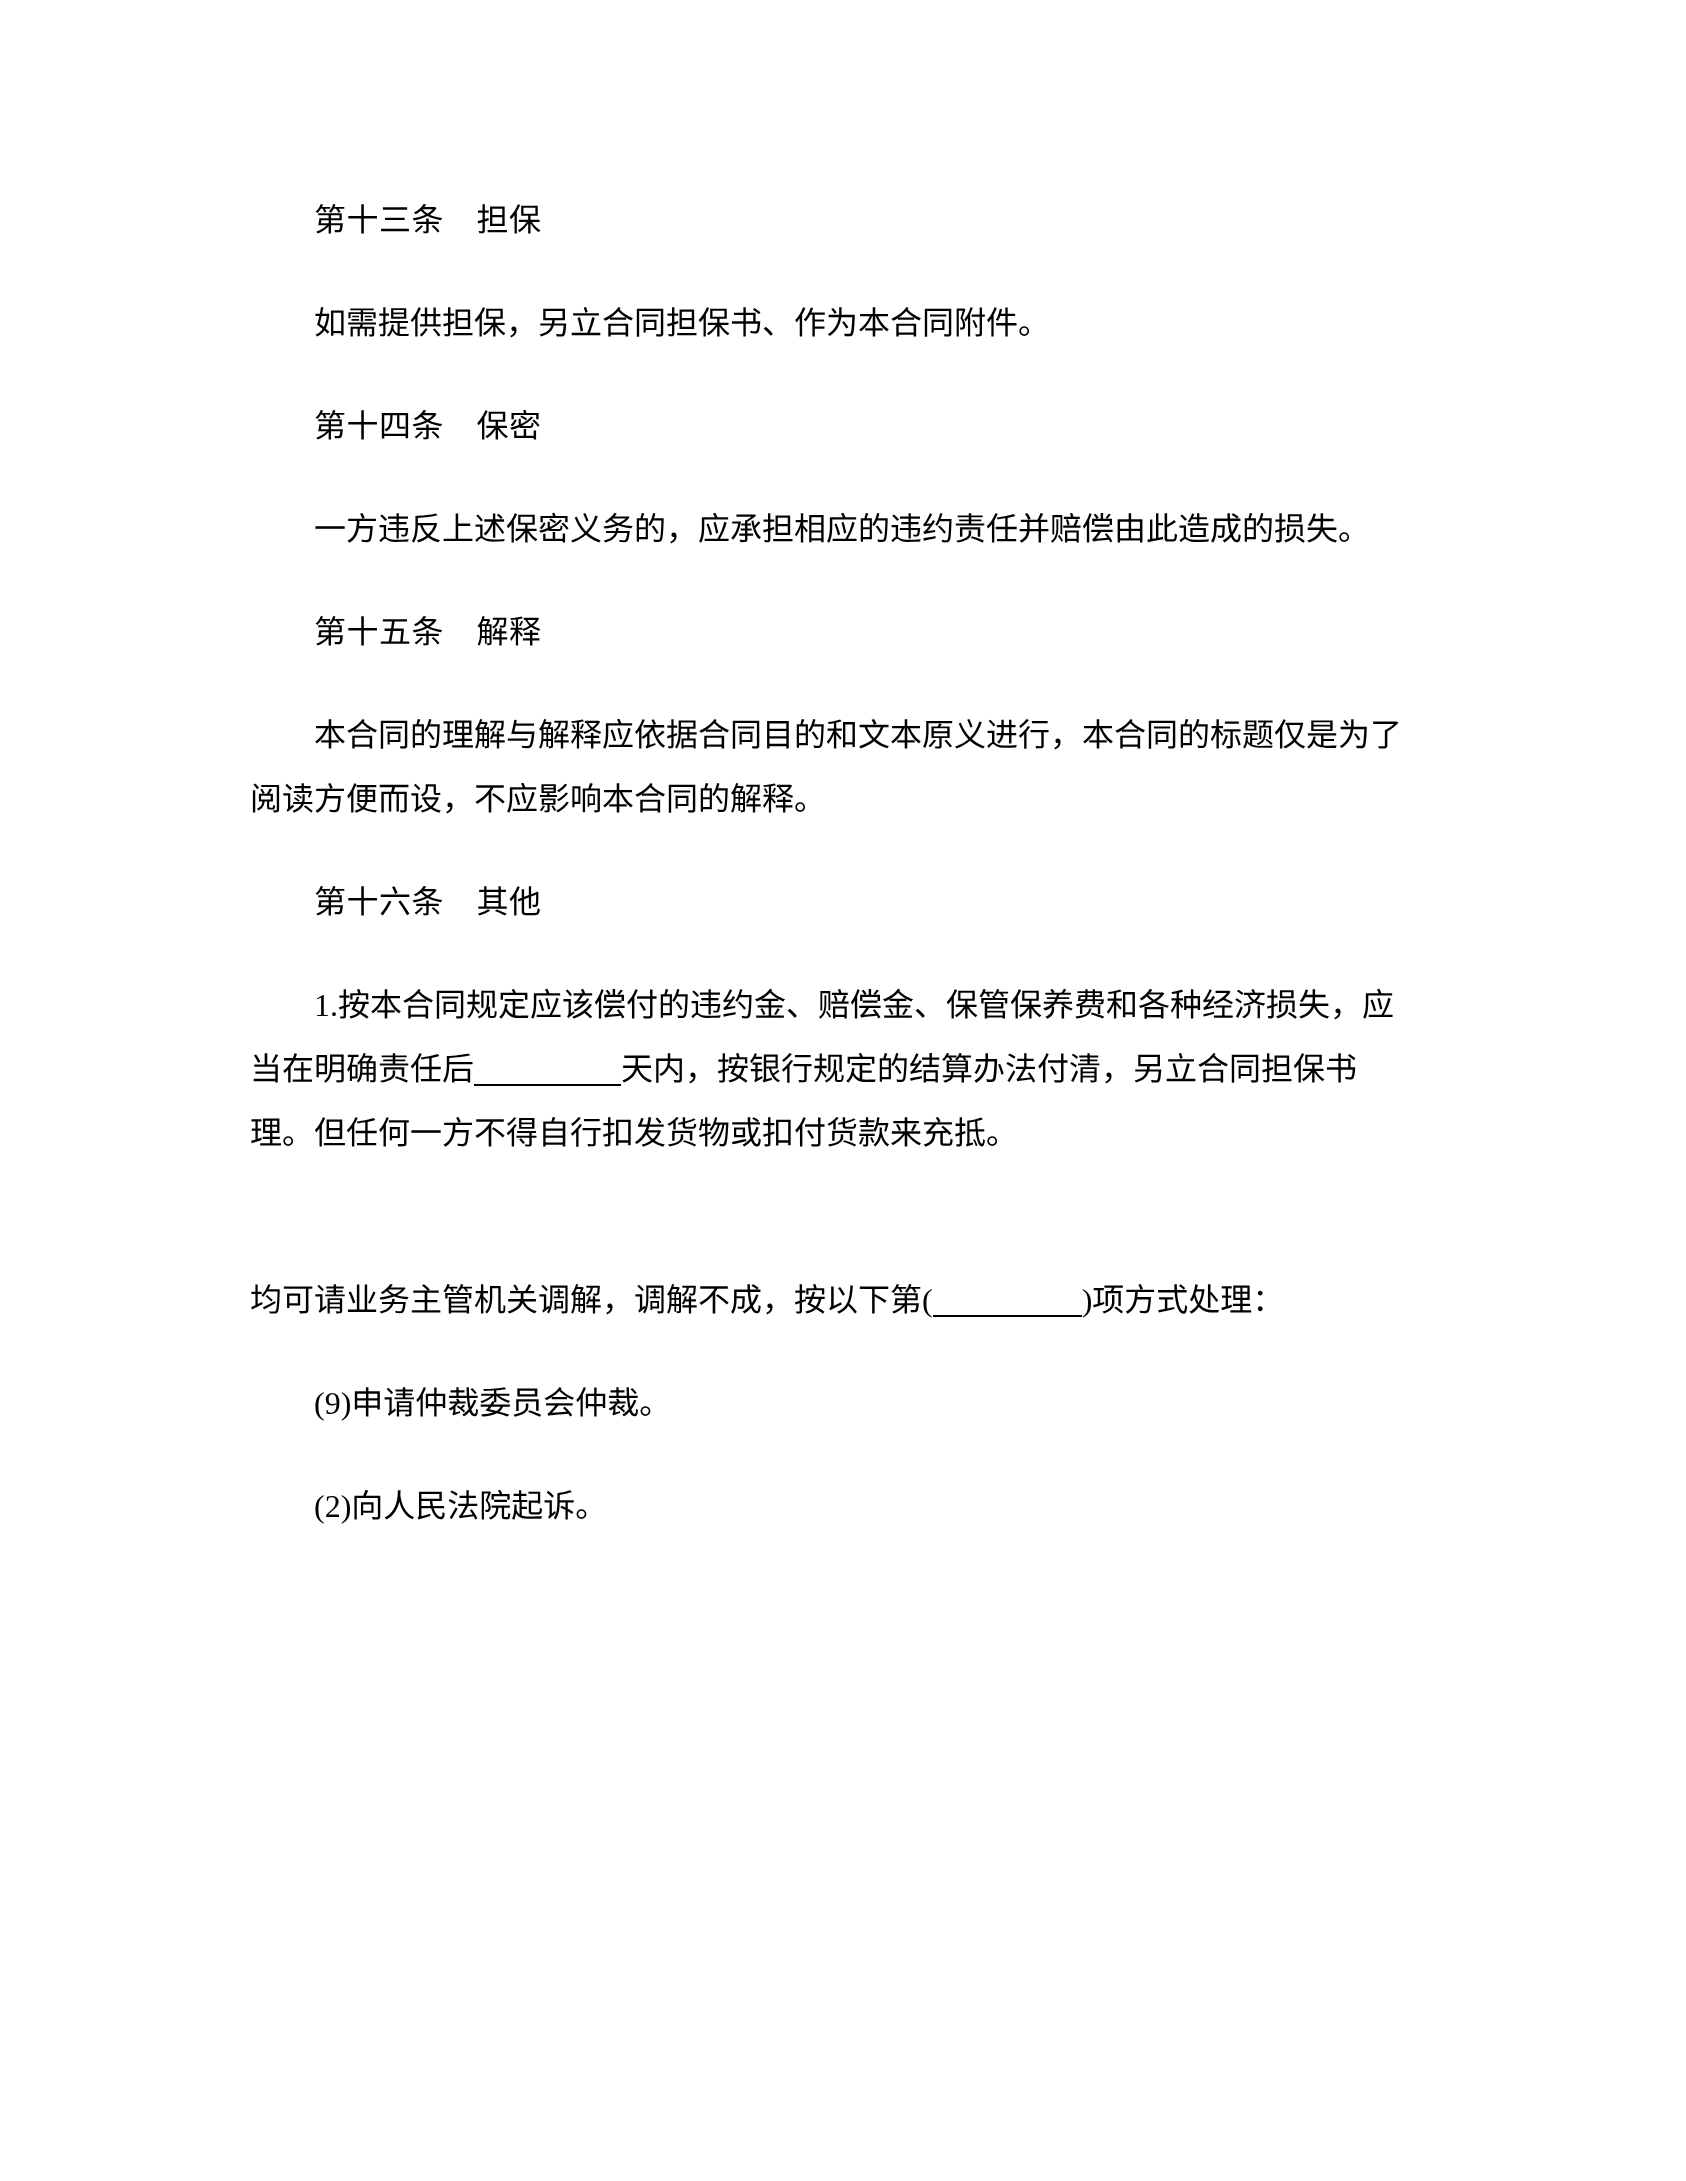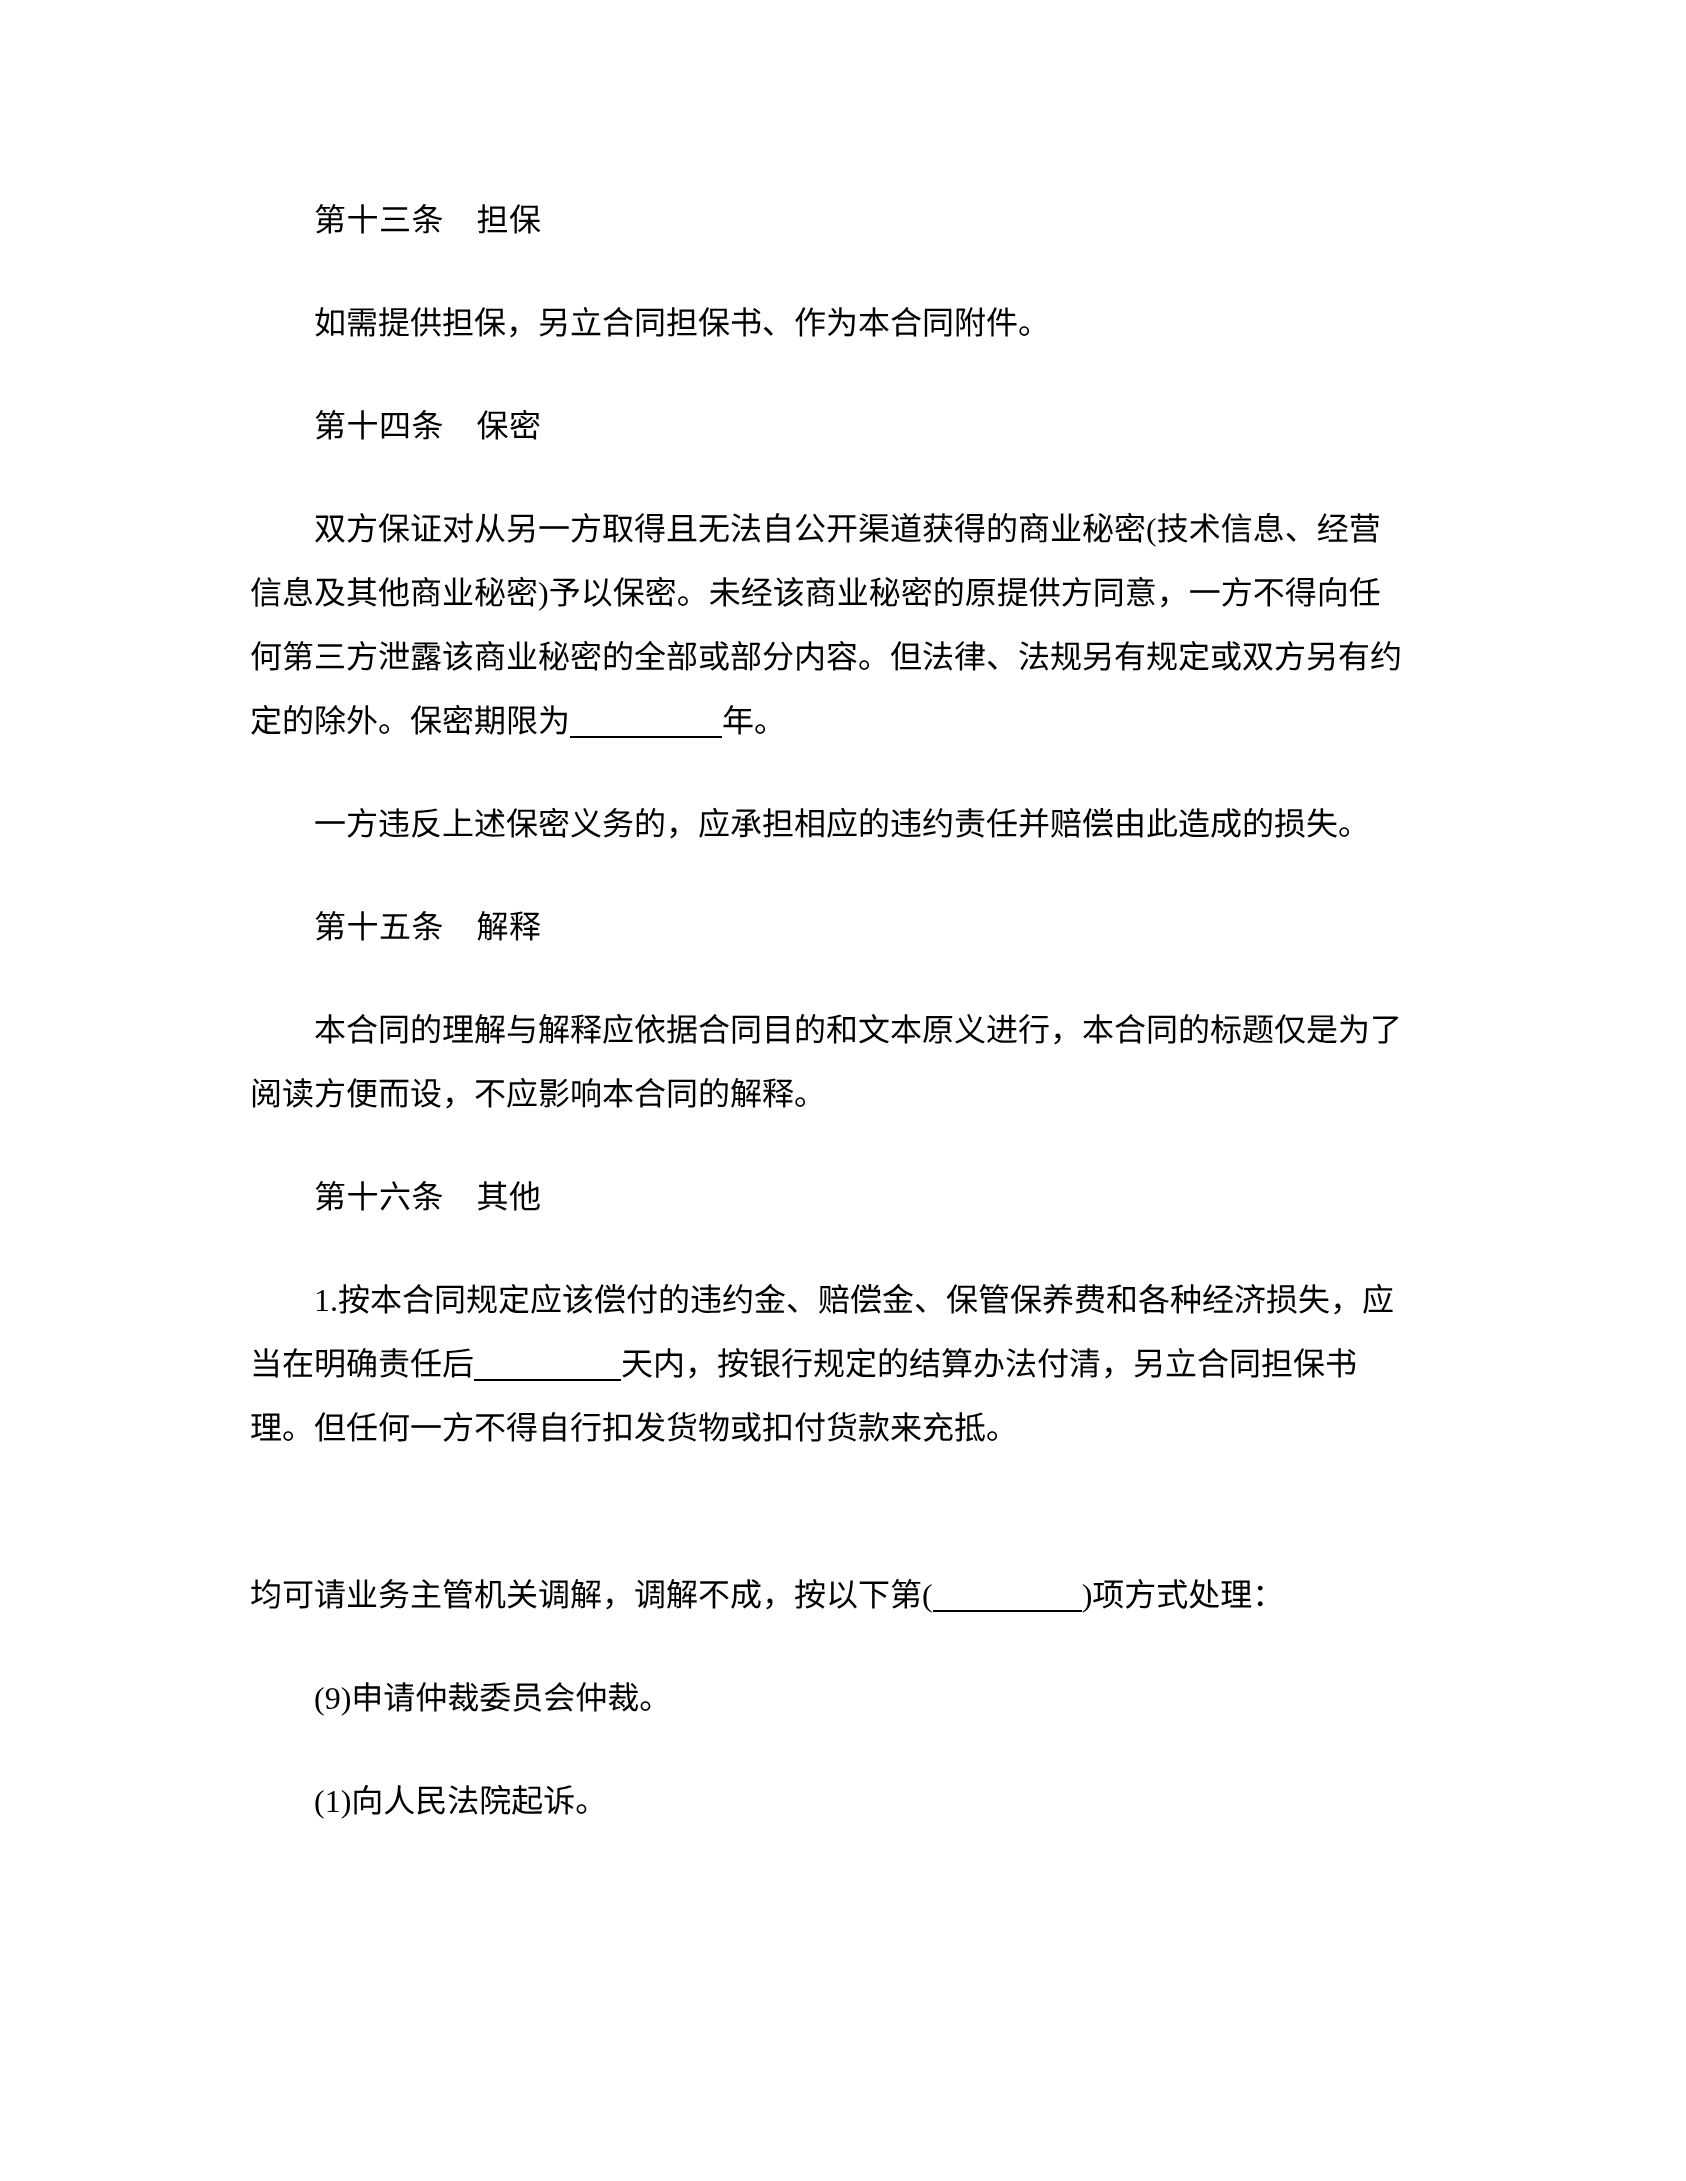--- a/index.html
+++ b/index.html
@@ -39,24 +39,23 @@
   }
 </style>
 </head>
 <body>
 
 <div class="page">
   <div class="doc">
       <p class="heading">第十三条　担保</p>
       <p class="para"><span>如需提供担保，另立合同担保书、作为本合同附件。</span></p>
       <p class="heading">第十四条　保密</p>
-      <p class="para"><span>双方保证对从另一方取得且无法自公开渠道获得的商业秘密(技术信息、经营</span><br><span>信息及其他商业秘密)予以保密。未经该商业秘密的原提供方同意，一方不得向任</span><br><span>何第三方泄露该商业秘密的全部或部分内容。但法律、法规另有规定或双方另有约</span><br><span>定的除外。保密期限为</span><span class="blank" style="width: 152px;"></span><span>年。</span></p>
       <p class="para"><span>一方违反上述保密义务的，应承担相应的违约责任并赔偿由此造成的损失。</span></p>
       <p class="heading">第十五条　解释</p>
       <p class="para"><span>本合同的理解与解释应依据合同目的和文本原义进行，本合同的标题仅是为了</span><br><span>阅读方便而设，不应影响本合同的解释。</span></p>
       <p class="heading">第十六条　其他</p>
       <p class="para"><span>1.按本合同规定应该偿付的违约金、赔偿金、保管保养费和各种经济损失，应</span><br><span>当在明确责任后</span><span class="blank" style="width: 147px;"></span><span>天内，按银行规定的结算办法付清，另立合同担保书</span><br><span>理。但任何一方不得自行扣发货物或扣付货款来充抵。</span></p>
       <p class="para"><br><span>均可请业务主管机关调解，调解不成，按以下第(</span><span class="blank" style="width: 149px;"></span><span>)项方式处理：</span></p>
       <p class="para"><span>(9)申请仲裁委员会仲裁。</span></p>
-      <p class="para"><span>(1)向人民法院起诉。</span></p>
+      <p class="para"><span>(2)向人民法院起诉。</span></p>
     </div>
 </div>
 
 
 </body></html>

